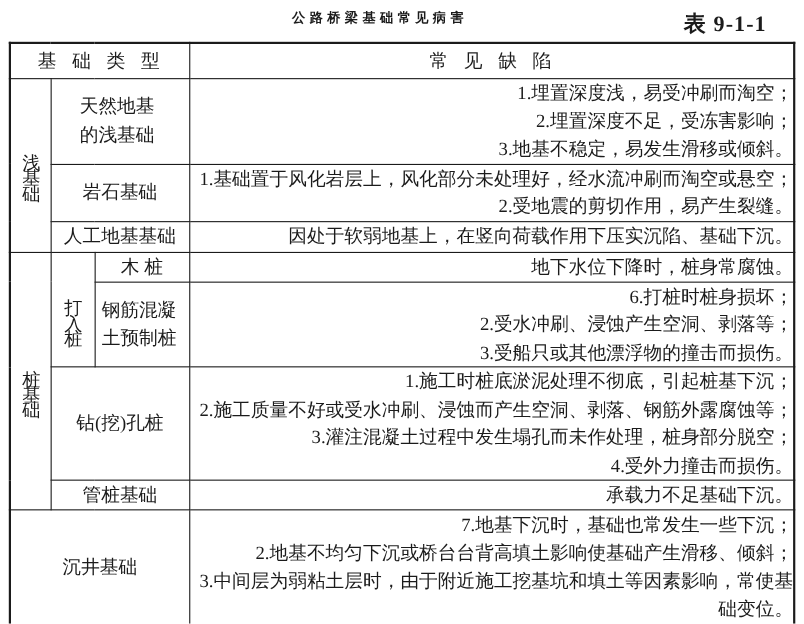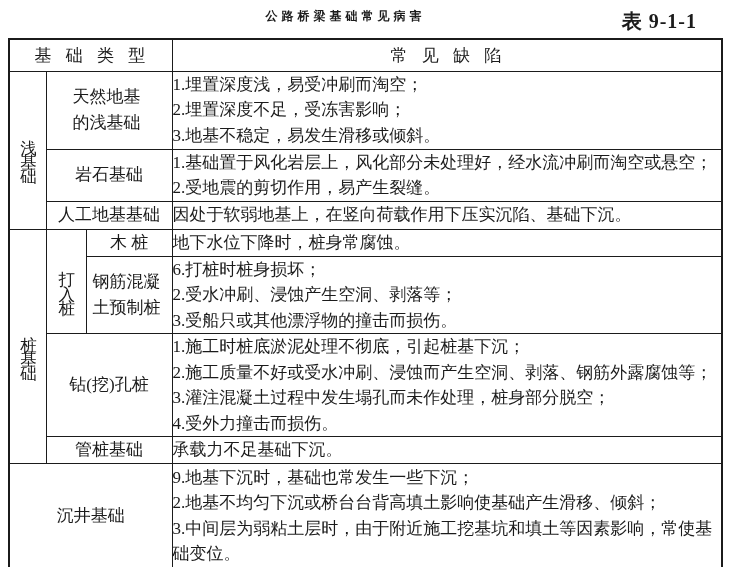--- a/index.html
+++ b/index.html
@@ -79,21 +79,21 @@
     margin: auto;
   }
   .wrap4 {
     display: inline-block;
     width: 4.3em;
     text-align: left;
     line-height: 26px;
   }
   td.defect-cell {
     padding: 2px 7px;
-    text-align: left;
+    text-align: right;
   }
   .defect-line {
     line-height: 25.5px;
   }
   
   tr.hr  { height: 32px; }
   tr.r1  { height: 78px; }
   tr.r2  { height: 50px; }
   tr.r3  { height: 28px; }
   tr.r4  { height: 27px; }
@@ -192,21 +192,21 @@
     <tr class="r7">
       <td colspan="2" class="label-cell">管桩基础</td>
       <td class="defect-cell">
         <div class="defect-line">承载力不足基础下沉。</div>
       </td>
     </tr>
 
     <tr class="r8">
       <td colspan="3" class="label-cell">沉井基础</td>
       <td class="defect-cell">
-        <div class="defect-line">9.地基下沉时，基础也常发生一些下沉；</div>
+        <div class="defect-line">7.地基下沉时，基础也常发生一些下沉；</div>
         <div class="defect-line">2.地基不均匀下沉或桥台台背高填土影响使基础产生滑移、倾斜；</div>
         <div class="defect-line">3.中间层为弱粘土层时，由于附近施工挖基坑和填土等因素影响，常使基础变位。</div>
       </td>
     </tr>
 
   </tbody>
     </table>
 </div>
 
 </body></html>

